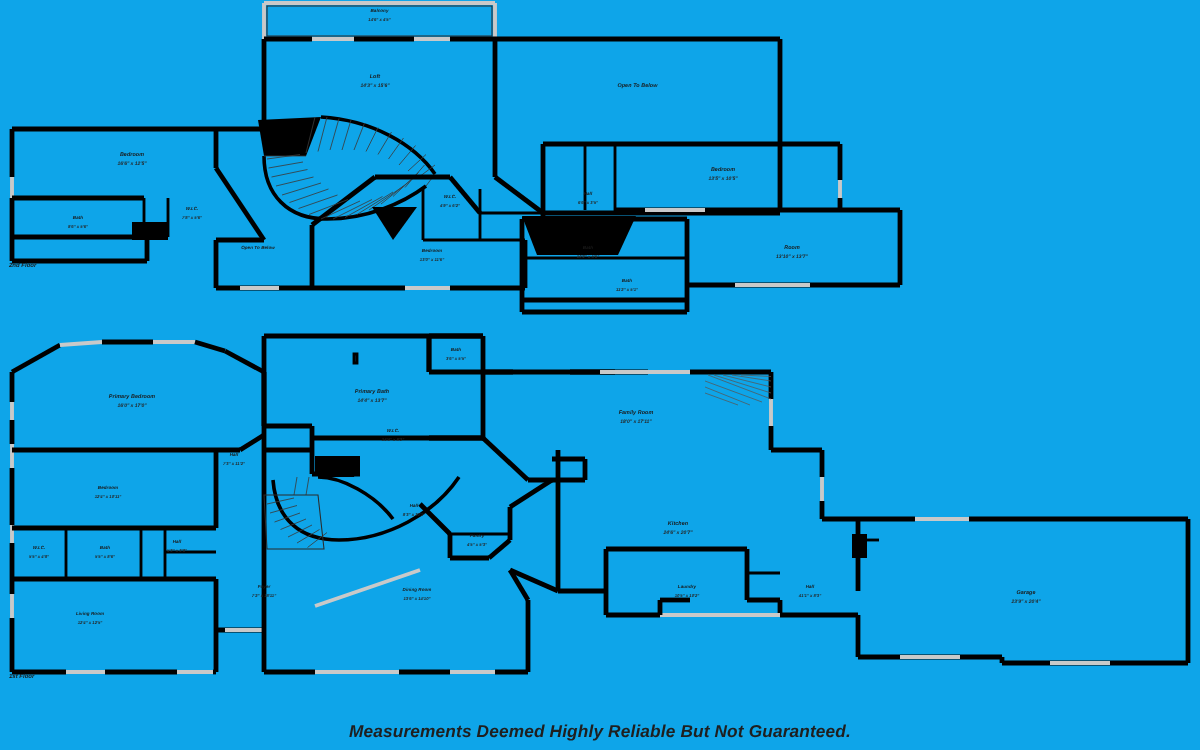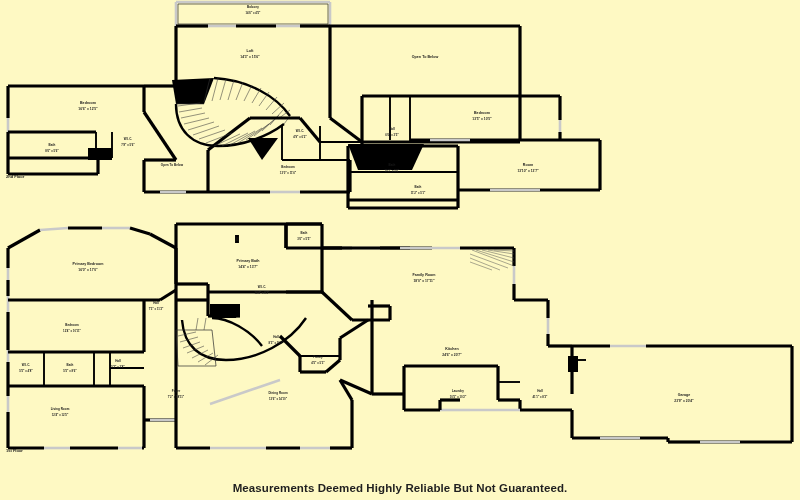--- a/index.html
+++ b/index.html
@@ -11,21 +11,22 @@
     width: 800px;
     height: 500px;
     overflow: hidden;
     font-family: "Liberation Sans", sans-serif;
     color: #1a1a1a;
   }
   #floorplan-page {
     position: relative;
     width: 800px;
     height: 500px;
-    background: #fef9c3;
+    background: #0ea5e9;
+    font-style: italic;
   }
   #plan-svg {
     position: absolute;
     left: 0;
     top: 0;
     width: 800px;
     height: 500px;
     display: block;
   }
   .wall {

